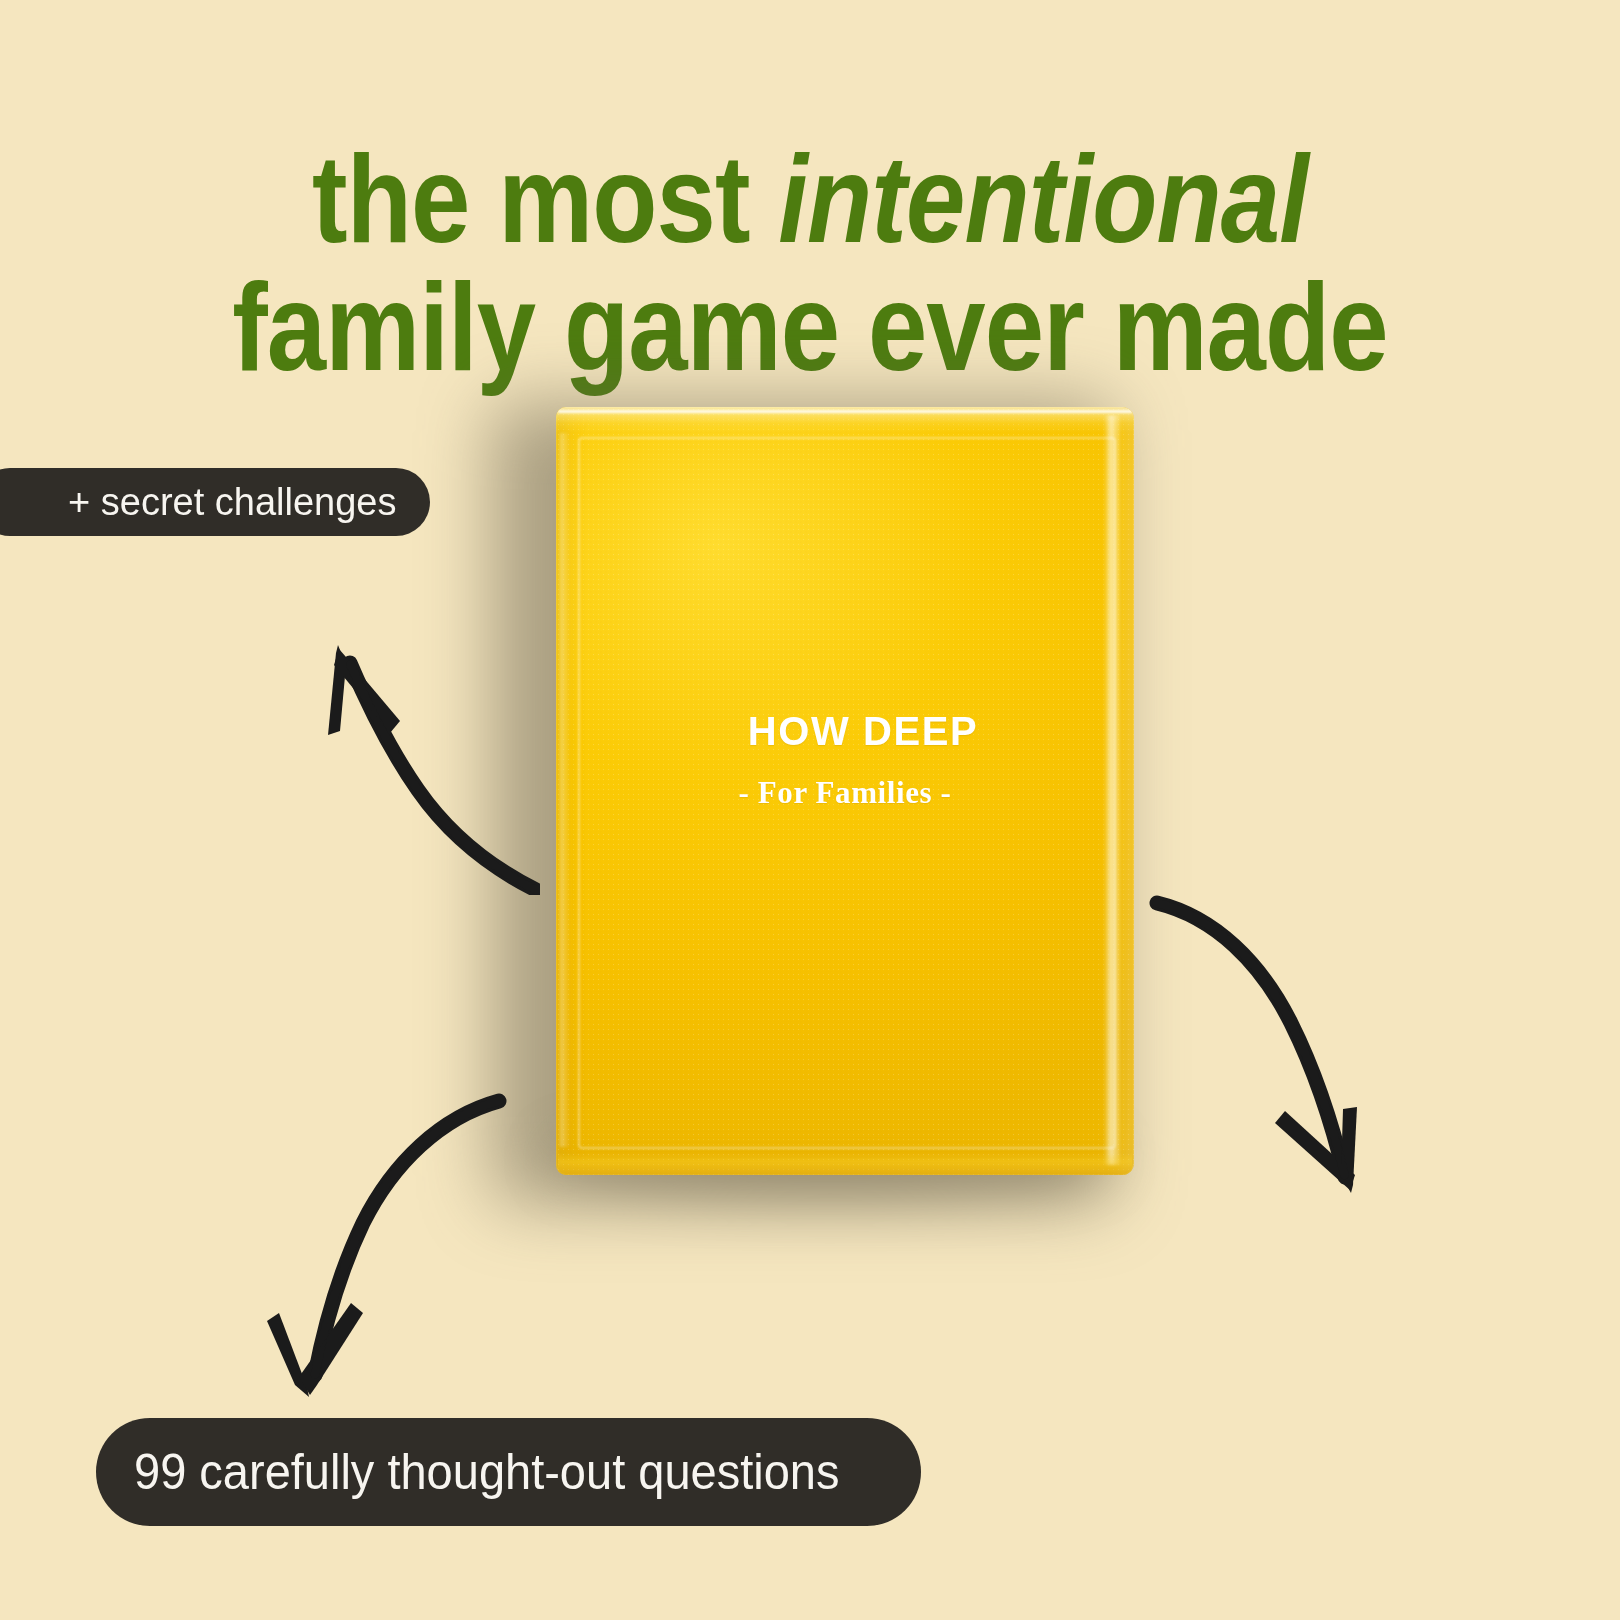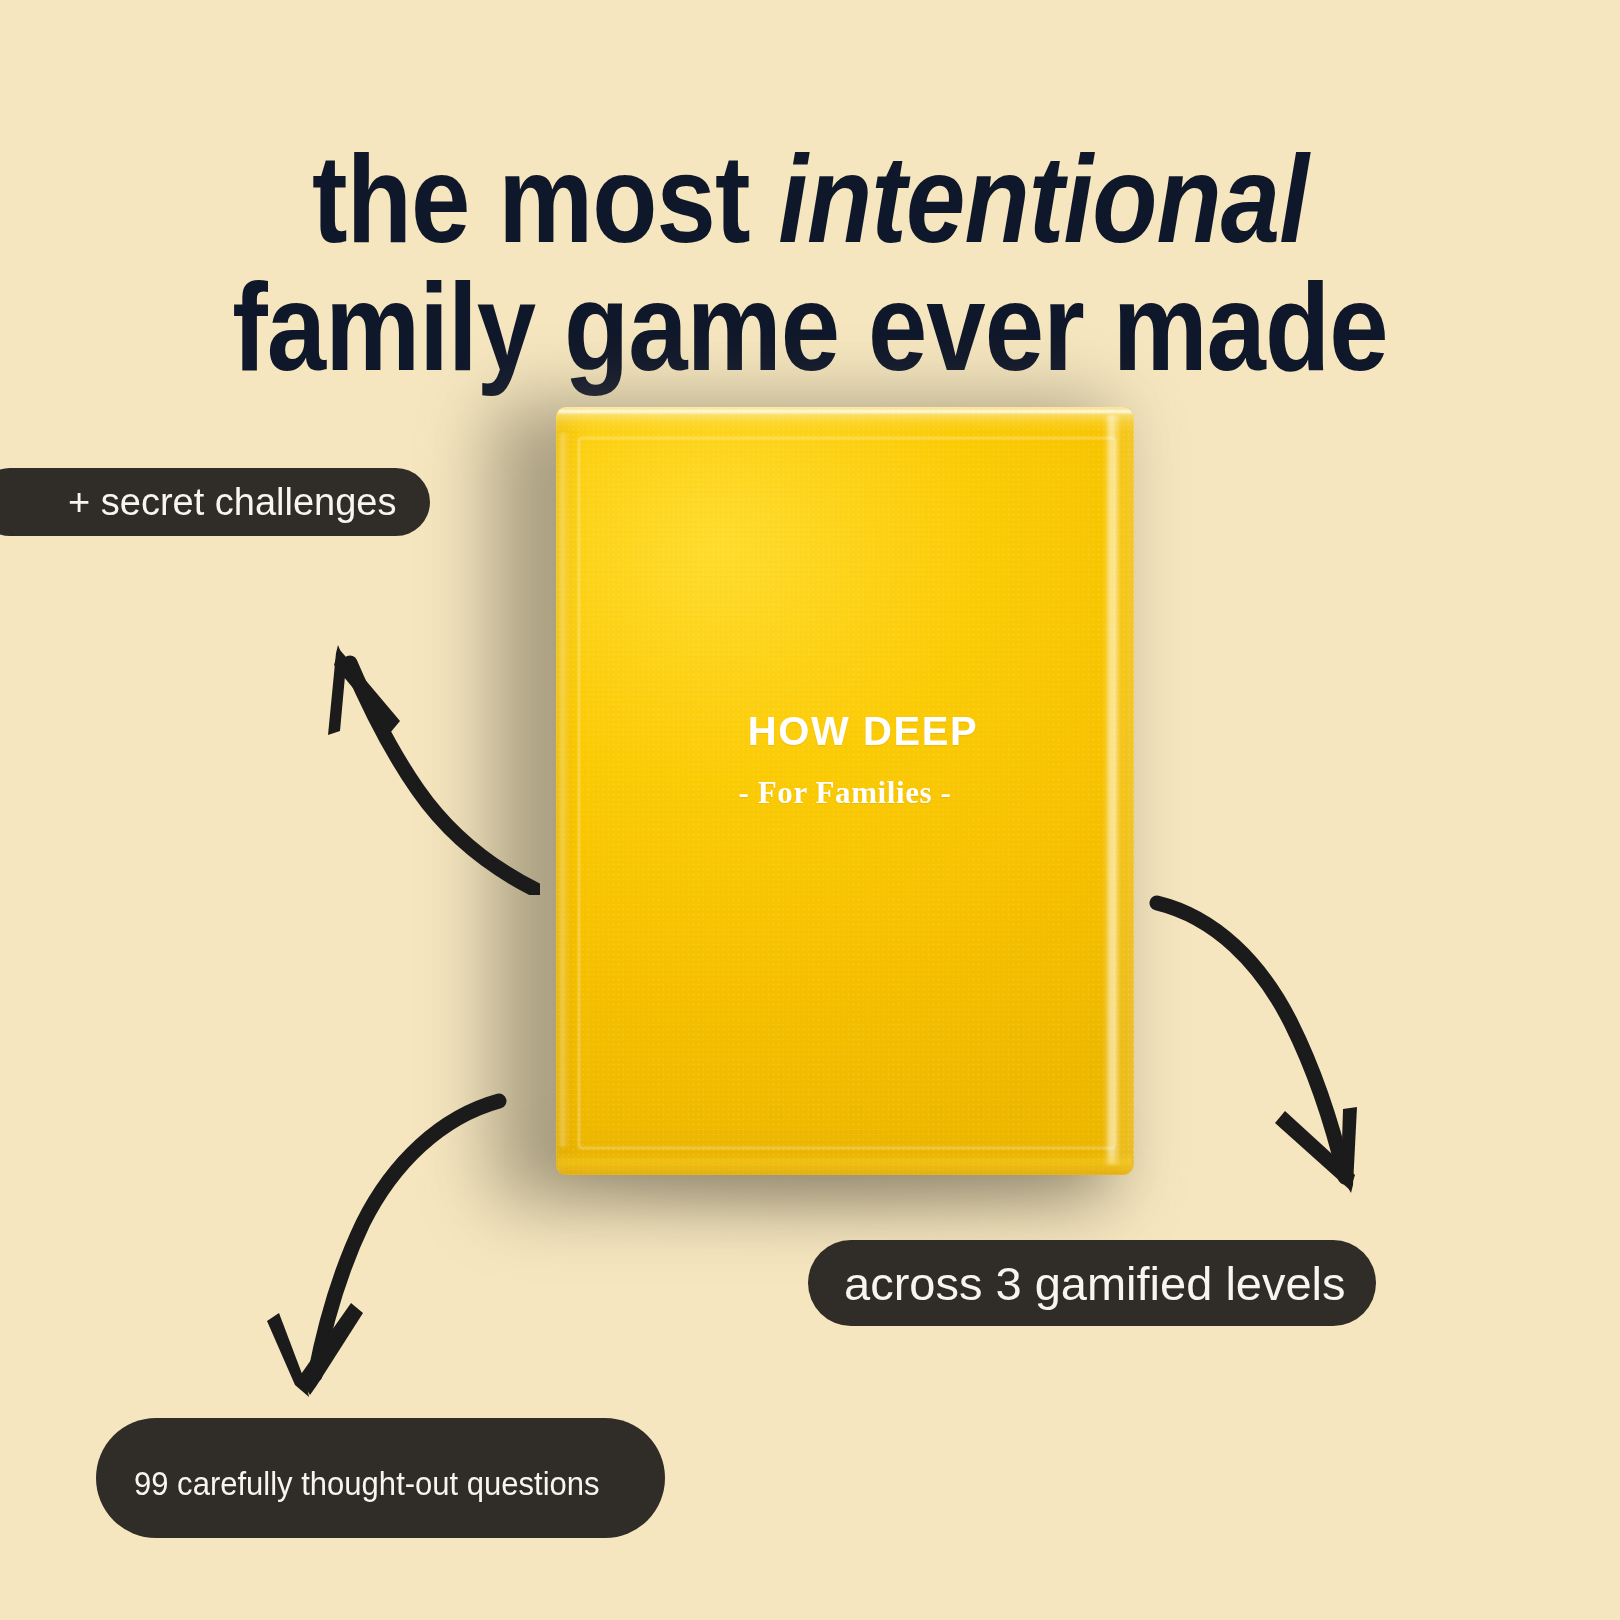--- a/index.html
+++ b/index.html
@@ -18,21 +18,21 @@
     -webkit-font-smoothing: antialiased;
   }
 
   
   .headline {
     position: absolute;
     left: 0;
     top: 52px;
     width: 1620px;
     text-align: center;
-    color: #0f172a;
+    color: #4d7c0f;
     font-family: "Liberation Sans Narrow", "Liberation Sans", sans-serif;
     font-weight: bold;
     font-size: 124px;
     line-height: 128px;
     letter-spacing: -1px;
     white-space: nowrap;
   }
   .headline .line {
     display: block;
     transform: scaleX(0.86);
@@ -212,22 +212,22 @@
     left: 808px;
     top: 1240px;
     height: 86px;
     padding: 0 30px 0 36px;
     font-size: 47px;
   }
   #pill-questions {
     left: 96px;
     top: 1418px;
     height: 108px;
-    padding: 12px 36px 0 38px;
-    font-size: 33px;
+    padding: 0 36px 0 38px;
+    font-size: 50px;
   }
   #pill-questions .pill-text {
     display: inline-block;
     transform: scaleX(0.94);
     transform-origin: left center;
   }
 
   
   .arrow {
     position: absolute;
@@ -271,23 +271,20 @@
     <span class="pill-text">+ secret challenges</span>
   </div>
 
   <svg class="arrow" id="arrow-secret" viewBox="0 0 300 350">
     <path d="M296 345 C250 322 208 288 178 245 C150 205 128 160 110 118" fill="none" stroke="#1b1b1b" stroke-width="15" stroke-linecap="round"></path>
     <path d="M98 100 L96 108 L88 190 L100 186 L106 120 Z" fill="#1b1b1b"></path>
     <path d="M99 104 L106 112 L160 176 L150 188 L94 120 Z" fill="#1b1b1b"></path>
     <path d="M296 345 C250 322 208 288 178 245 C150 205 128 160 110 118" fill="none" stroke="#1b1b1b" stroke-width="9" stroke-linecap="round" stroke-dasharray="3 5" opacity="0.85"></path>
   </svg>
 
-  <div class="pill" id="pill-levels">
-    <span class="pill-text">across 3 gamified levels</span>
-  </div>
 
   <svg class="arrow" id="arrow-levels" viewBox="0 0 300 360">
     <path d="M62 58 C120 72 166 118 196 178 C222 230 238 282 250 332" fill="none" stroke="#1b1b1b" stroke-width="15" stroke-linecap="round"></path>
     <path d="M256 348 L258 340 L262 262 L248 264 L246 330 Z" fill="#1b1b1b"></path>
     <path d="M255 345 L247 338 L180 278 L190 266 L260 330 Z" fill="#1b1b1b"></path>
     <path d="M62 58 C120 72 166 118 196 178 C222 230 238 282 250 332" fill="none" stroke="#1b1b1b" stroke-width="9" stroke-linecap="round" stroke-dasharray="3 5" opacity="0.85"></path>
   </svg>
 
   <div class="pill" id="pill-questions">
     <span class="pill-text">99 carefully thought-out questions</span>

